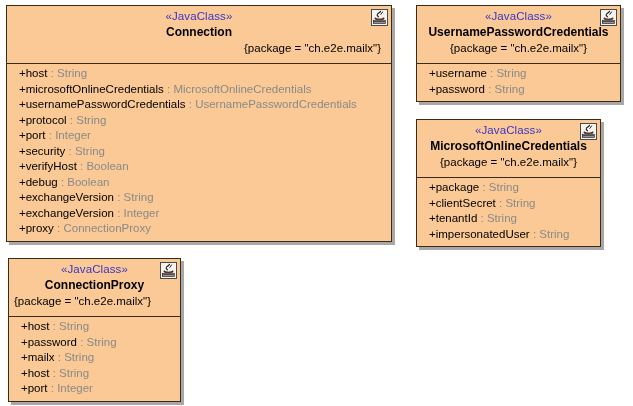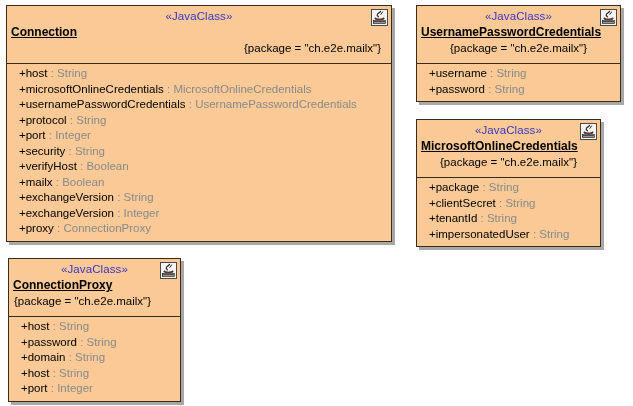--- a/index.html
+++ b/index.html
@@ -37,27 +37,26 @@
   .stereotype {
     text-align: center;
     color: #3a33c8;
     font-size: 11.5px;
     line-height: 15px;
     letter-spacing: 0.1px;
     white-space: nowrap;
   }
 
   .class-name {
-    text-align: left;
+    text-align: center;
     color: #000000;
     font-weight: bold;
     font-size: 12px;
     line-height: 16px;
     white-space: nowrap;
-    text-decoration: underline;
   }
 
   .package-tag {
     color: #000000;
     font-size: 11.5px;
     line-height: 16px;
     white-space: nowrap;
   }
   .package-tag.align-right { text-align: right; padding-right: 6px; }
   .package-tag.align-center { text-align: center; }
@@ -122,21 +121,21 @@
         </span>
       </div>
       <div class="attr-compartment">
         <div class="attr-row"><span class="attr-vis">+</span><span class="attr-name">host</span><span class="attr-sep"> : </span><span class="attr-type">String</span></div>
         <div class="attr-row"><span class="attr-vis">+</span><span class="attr-name">microsoftOnlineCredentials</span><span class="attr-sep"> : </span><span class="attr-type">MicrosoftOnlineCredentials</span></div>
         <div class="attr-row"><span class="attr-vis">+</span><span class="attr-name">usernamePasswordCredentials</span><span class="attr-sep"> : </span><span class="attr-type">UsernamePasswordCredentials</span></div>
         <div class="attr-row"><span class="attr-vis">+</span><span class="attr-name">protocol</span><span class="attr-sep"> : </span><span class="attr-type">String</span></div>
         <div class="attr-row"><span class="attr-vis">+</span><span class="attr-name">port</span><span class="attr-sep"> : </span><span class="attr-type">Integer</span></div>
         <div class="attr-row"><span class="attr-vis">+</span><span class="attr-name">security</span><span class="attr-sep"> : </span><span class="attr-type">String</span></div>
         <div class="attr-row"><span class="attr-vis">+</span><span class="attr-name">verifyHost</span><span class="attr-sep"> : </span><span class="attr-type">Boolean</span></div>
-        <div class="attr-row"><span class="attr-vis">+</span><span class="attr-name">mailx</span><span class="attr-sep"> : </span><span class="attr-type">Boolean</span></div>
+        <div class="attr-row"><span class="attr-vis">+</span><span class="attr-name">debug</span><span class="attr-sep"> : </span><span class="attr-type">Boolean</span></div>
         <div class="attr-row"><span class="attr-vis">+</span><span class="attr-name">exchangeVersion</span><span class="attr-sep"> : </span><span class="attr-type">String</span></div>
         <div class="attr-row"><span class="attr-vis">+</span><span class="attr-name">exchangeVersion</span><span class="attr-sep"> : </span><span class="attr-type">Integer</span></div>
         <div class="attr-row"><span class="attr-vis">+</span><span class="attr-name">proxy</span><span class="attr-sep"> : </span><span class="attr-type">ConnectionProxy</span></div>
       </div>
     </div>
     <div class="uml-class" style="left: 416px; top: 5px; width: 205px;">
       <div class="class-header" style="height: 57px;">
         <div class="stereotype">«JavaClass»</div>
         <div class="class-name">UsernamePasswordCredentials</div>
         <div class="package-tag align-center">{package = "ch.e2e.mailx"}</div>
@@ -191,18 +190,18 @@
             <path d="M10.6 2.0 C10.3 3.0 9.2 3.4 8.8 4.3" stroke="#1a1a1a" stroke-width="1" fill="none" stroke-linecap="round"></path>
             <path d="M3.0 7.8 C5.5 9.4 9.5 9.4 12.0 7.8 L12.0 9.0 C9.5 10.4 5.5 10.4 3.0 9.0 Z" fill="#e03a2f" stroke="#1a1a1a" stroke-width="0.7"></path>
             <rect x="1.6" y="10.3" width="11.8" height="1.3" fill="#ffffff" stroke="#1a1a1a" stroke-width="0.7"></rect>
             <rect x="1.6" y="12.1" width="11.8" height="1.3" fill="#ffffff" stroke="#1a1a1a" stroke-width="0.7"></rect>
           </svg>
         </span>
       </div>
       <div class="attr-compartment">
         <div class="attr-row"><span class="attr-vis">+</span><span class="attr-name">host</span><span class="attr-sep"> : </span><span class="attr-type">String</span></div>
         <div class="attr-row"><span class="attr-vis">+</span><span class="attr-name">password</span><span class="attr-sep"> : </span><span class="attr-type">String</span></div>
-        <div class="attr-row"><span class="attr-vis">+</span><span class="attr-name">domain</span><span class="attr-sep"> : </span><span class="attr-type">String</span></div>
+        <div class="attr-row"><span class="attr-vis">+</span><span class="attr-name">mailx</span><span class="attr-sep"> : </span><span class="attr-type">String</span></div>
         <div class="attr-row"><span class="attr-vis">+</span><span class="attr-name">host</span><span class="attr-sep"> : </span><span class="attr-type">String</span></div>
         <div class="attr-row"><span class="attr-vis">+</span><span class="attr-name">port</span><span class="attr-sep"> : </span><span class="attr-type">Integer</span></div>
       </div>
     </div>
   </div>
 
 </body></html>

